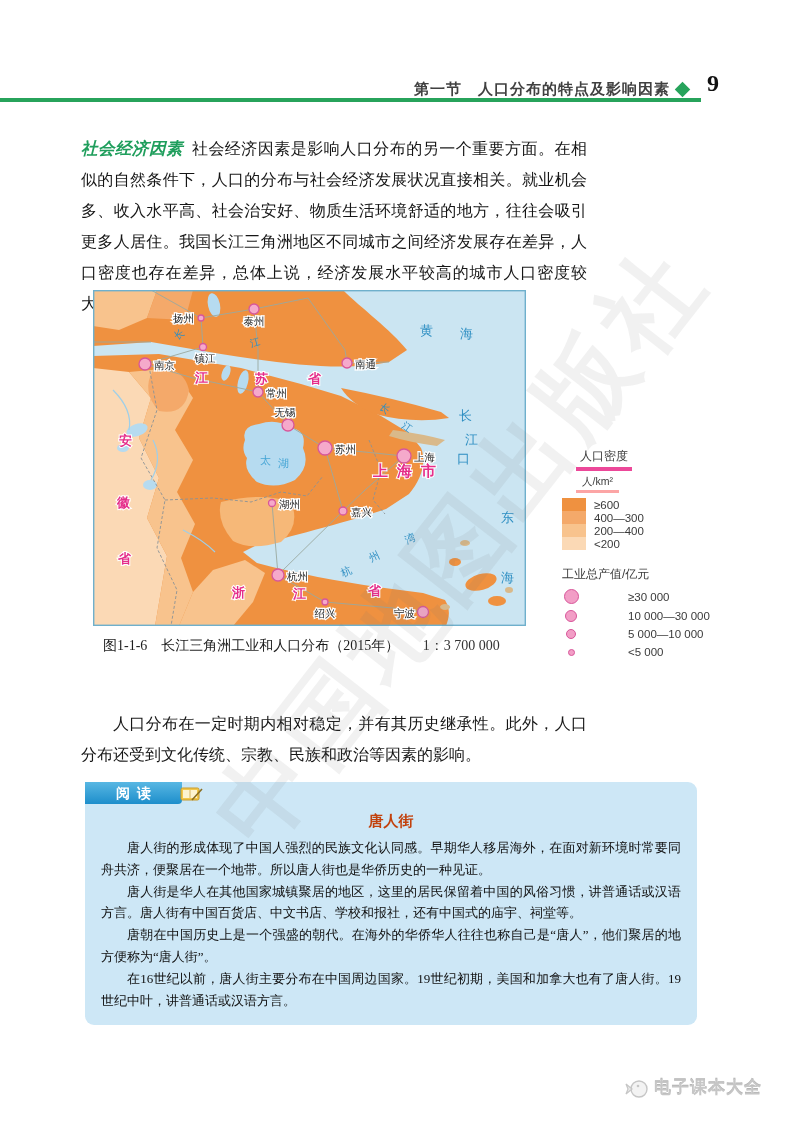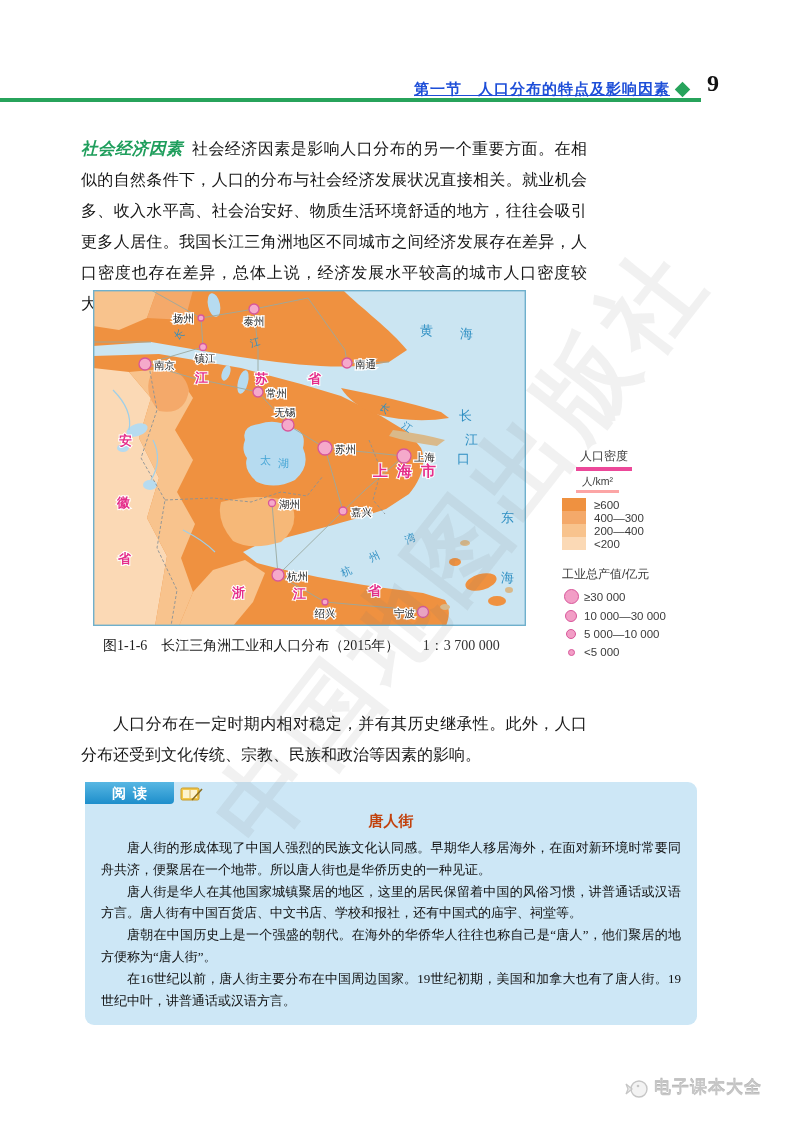--- a/index.html
+++ b/index.html
@@ -1,20 +1,20 @@
 <!DOCTYPE html>
 <html><head>
 <meta charset="utf-8">
 <style>
   html,body{margin:0;padding:0;}
   body{width:787px;height:1121px;position:relative;background:#ffffff;overflow:hidden;
        font-family:"Liberation Serif","DejaVu Serif",serif;color:#1b1b1b;}
   
   .header-title{position:absolute;top:80px;right:117px;font-family:"Liberation Sans","DejaVu Sans",sans-serif;
-       font-weight:bold;font-size:15px;color:#1d4ed8;letter-spacing:1px;text-decoration:underline;}
+       font-weight:bold;font-size:15px;color:#404040;letter-spacing:1px;}
   .diamond{position:absolute;left:677px;top:84px;width:11px;height:11px;background:#27a35b;transform:rotate(45deg);}
   .page-num{position:absolute;left:707px;top:70px;font-size:24px;font-weight:bold;color:#111;}
   .rule{position:absolute;left:0;top:98px;width:701px;height:4px;background:#27a35b;}
   
   .para{position:absolute;left:81px;width:506px;font-size:16px;line-height:31px;text-align:justify;color:#161616;}
   .para1{top:117px;}
   .para2{top:692px;text-indent:2em;}
   .lead{color:#1f9e5c;font-weight:bold;font-style:italic;font-family:"Liberation Sans","DejaVu Sans",sans-serif;
         font-size:16.5px;margin-right:9px;}
   
@@ -31,27 +31,27 @@
   .bay{fill:#2d8ec2;font-size:10.5px;}
   
   .legend{position:absolute;left:562px;top:446px;width:200px;font-family:"Liberation Sans","DejaVu Sans",sans-serif;color:#3a3a3a;}
   .leg-title{font-size:12px;display:inline-block;border-bottom:4px solid #ec4899;padding:0 4px 2px 4px;margin-left:14px;}
   .leg-sub{font-size:10.5px;display:inline-block;border-bottom:3px solid #fca5a5;padding:0 6px 1px 6px;margin:1px 0 5px 14px;text-align:right;}
   .leg-row{display:flex;align-items:center;margin:0 0;font-size:11.5px;}
   .swatch{width:24px;height:13px;margin-right:8px;flex:0 0 auto;}
   .leg-title2{font-size:12px;margin:16px 0 6px 0;}
   .ind-dotbox{width:18px;display:flex;justify-content:center;margin-right:4px;flex:0 0 auto;}
   .ind-dot{border-radius:50%;background:#f29ec6;border:1.6px solid #d8569a;}
-  .ind-row{display:flex;align-items:center;margin:6px 0;font-size:11.5px;}
+  .ind-row{display:flex;align-items:center;margin:6px 0;font-size:11.5px;gap:44px;}
   
   .caption{position:absolute;left:103px;top:637px;font-size:14px;color:#1c1c1c;}
   .caption .scale{font-size:14px;margin-left:20px;color:#333;}
   
   .read-box{position:absolute;left:85px;top:782px;width:612px;height:243px;background:#cde7f6;border-radius:9px;}
-  .read-tab{position:absolute;left:0;top:0;width:89px;height:22px;line-height:22px;text-align:center;
+  .read-tab{position:absolute;left:0;top:0;width:97px;height:22px;line-height:22px;text-align:center;
         background:linear-gradient(180deg,#58b7e3,#1d8ecb);color:#fff;font-family:"Liberation Sans","DejaVu Sans",sans-serif;
         font-weight:bold;font-size:14px;letter-spacing:7px;text-indent:7px;border-radius:0 0 4px 0;}
   .notebook{position:absolute;left:94px;top:2px;}
   .read-title{text-align:center;font-weight:bold;font-size:15px;margin:30px 0 6px 0;color:#c2410c;}
   .read-p{font-size:13px;line-height:21.8px;margin:0 16px;text-indent:2em;text-align:justify;color:#101010;}
   
   .wm-diag{position:absolute;left:461px;top:547px;transform:translate(-50%,-50%) rotate(-52deg);
         font-size:96px;letter-spacing:8px;white-space:nowrap;color:rgba(120,120,120,0.10);
         font-family:"Liberation Sans","DejaVu Sans",sans-serif;font-weight:bold;pointer-events:none;z-index:40;}
   .footer-wm{position:absolute;right:25px;bottom:22px;display:flex;align-items:center;gap:2px;}

